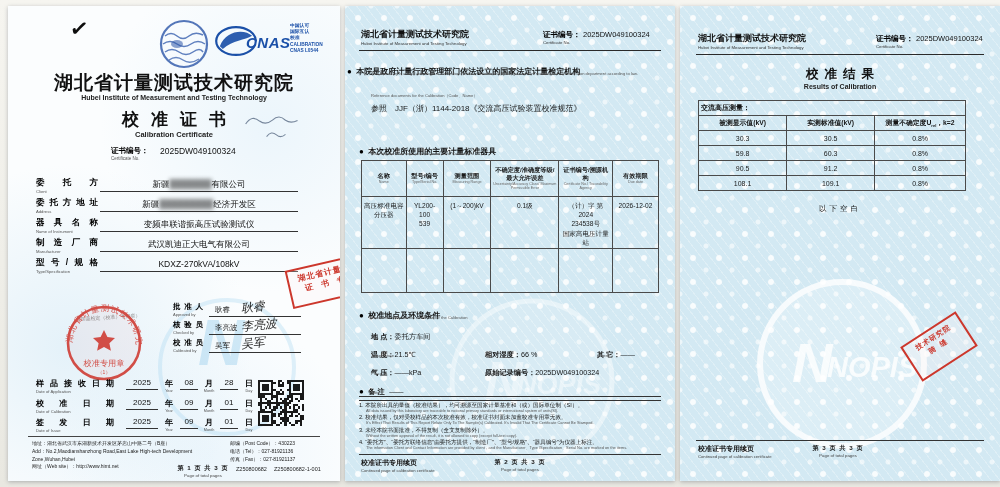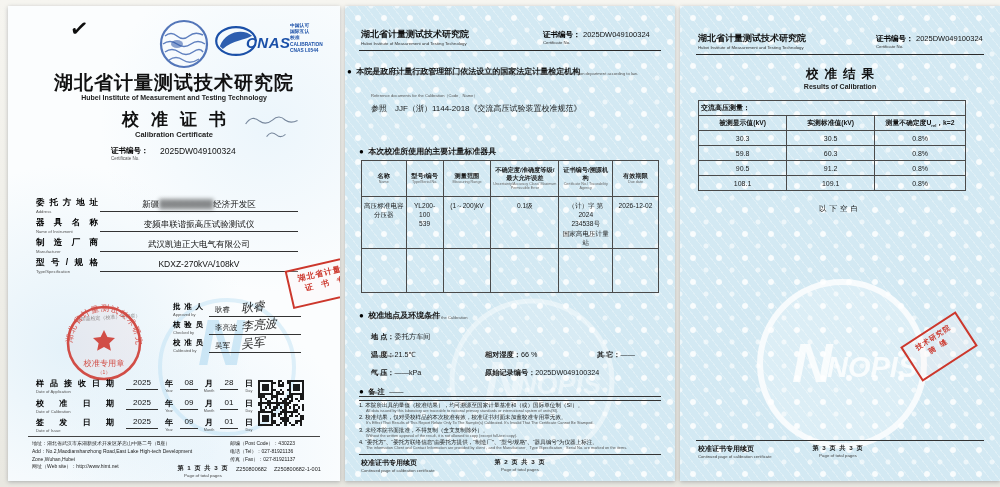--- a/index.html
+++ b/index.html
@@ -122,20 +122,25 @@
       <div class="b" style="font-size:7.5px;">证书编号：</div>
       <div class="gray" style="font-size:4.5px;">Certificate No.</div>
     </div>
     <div class="t" style="left:152px;top:140px;font-size:8.5px;color:#111;">2025DW049100324</div>
 
     <svg class="t" style="left:232px;top:102px;transform:rotate(-4deg);" width="70" height="40" viewBox="0 0 70 40">
       <path d="M6 14 q7 -9 14 -2 q6 5 13 0 q7 -6 13 1 q5 4 12 1" fill="none" stroke="#77879c" stroke-width="1.1"></path>
       <path d="M26 28 q5 -6 10 -1 q4 4 9 0" fill="none" stroke="#77879c" stroke-width="1"></path>
     </svg>
 
+    <div class="t" style="left:28px;top:171px;width:262px;height:15px;">
+      <div class="flabel-cn jl">委托方</div>
+      <div class="flabel-en">Client</div>
+      <div class="fval"><span>新疆</span><span class="redact">███████</span><span>有限公司</span></div>
+    </div>
     <div class="t" style="left:28px;top:191px;width:262px;height:15px;">
       <div class="flabel-cn jl">委托方地址</div>
       <div class="flabel-en">Address</div>
       <div class="fval"><span>新疆</span><span class="redact">█████████</span><span>经济开发区</span></div>
     </div>
     <div class="t" style="left:28px;top:231px;width:262px;height:15px;">
       <div class="flabel-cn jl">制造厂商</div>
       <div class="flabel-en">Manufacturer</div>
       <div class="fval">武汉凯迪正大电气有限公司</div>
     </div>

